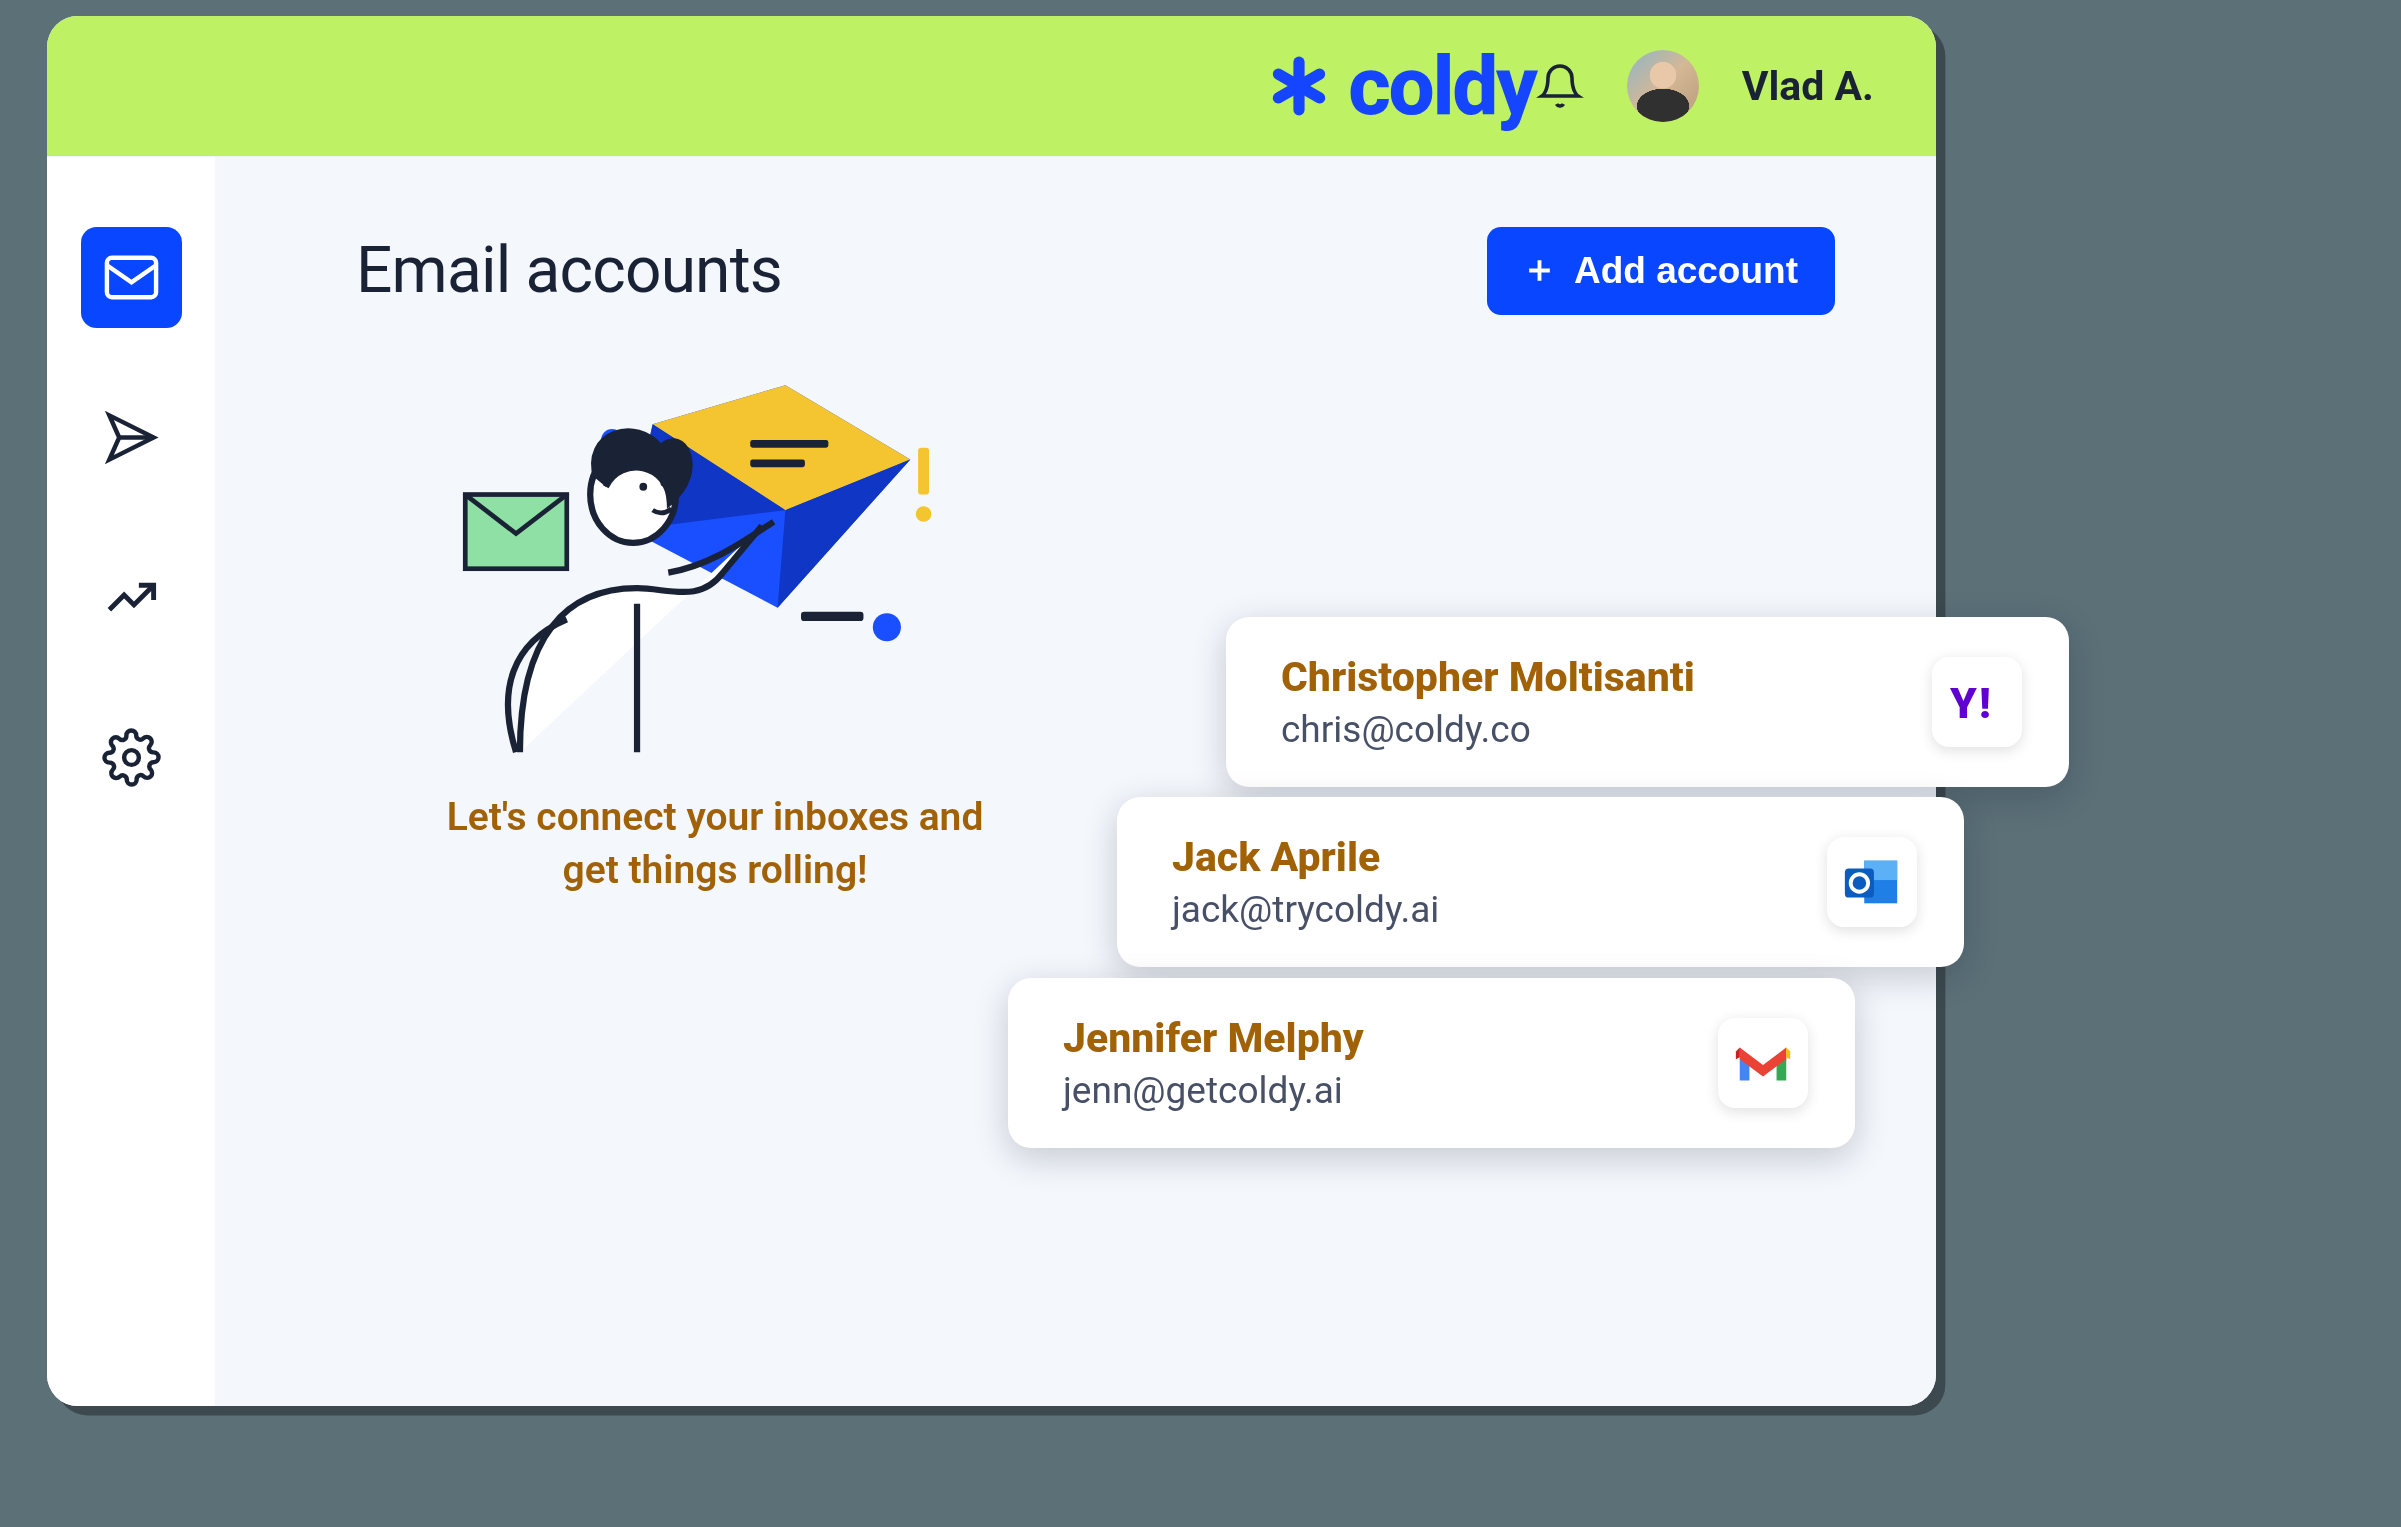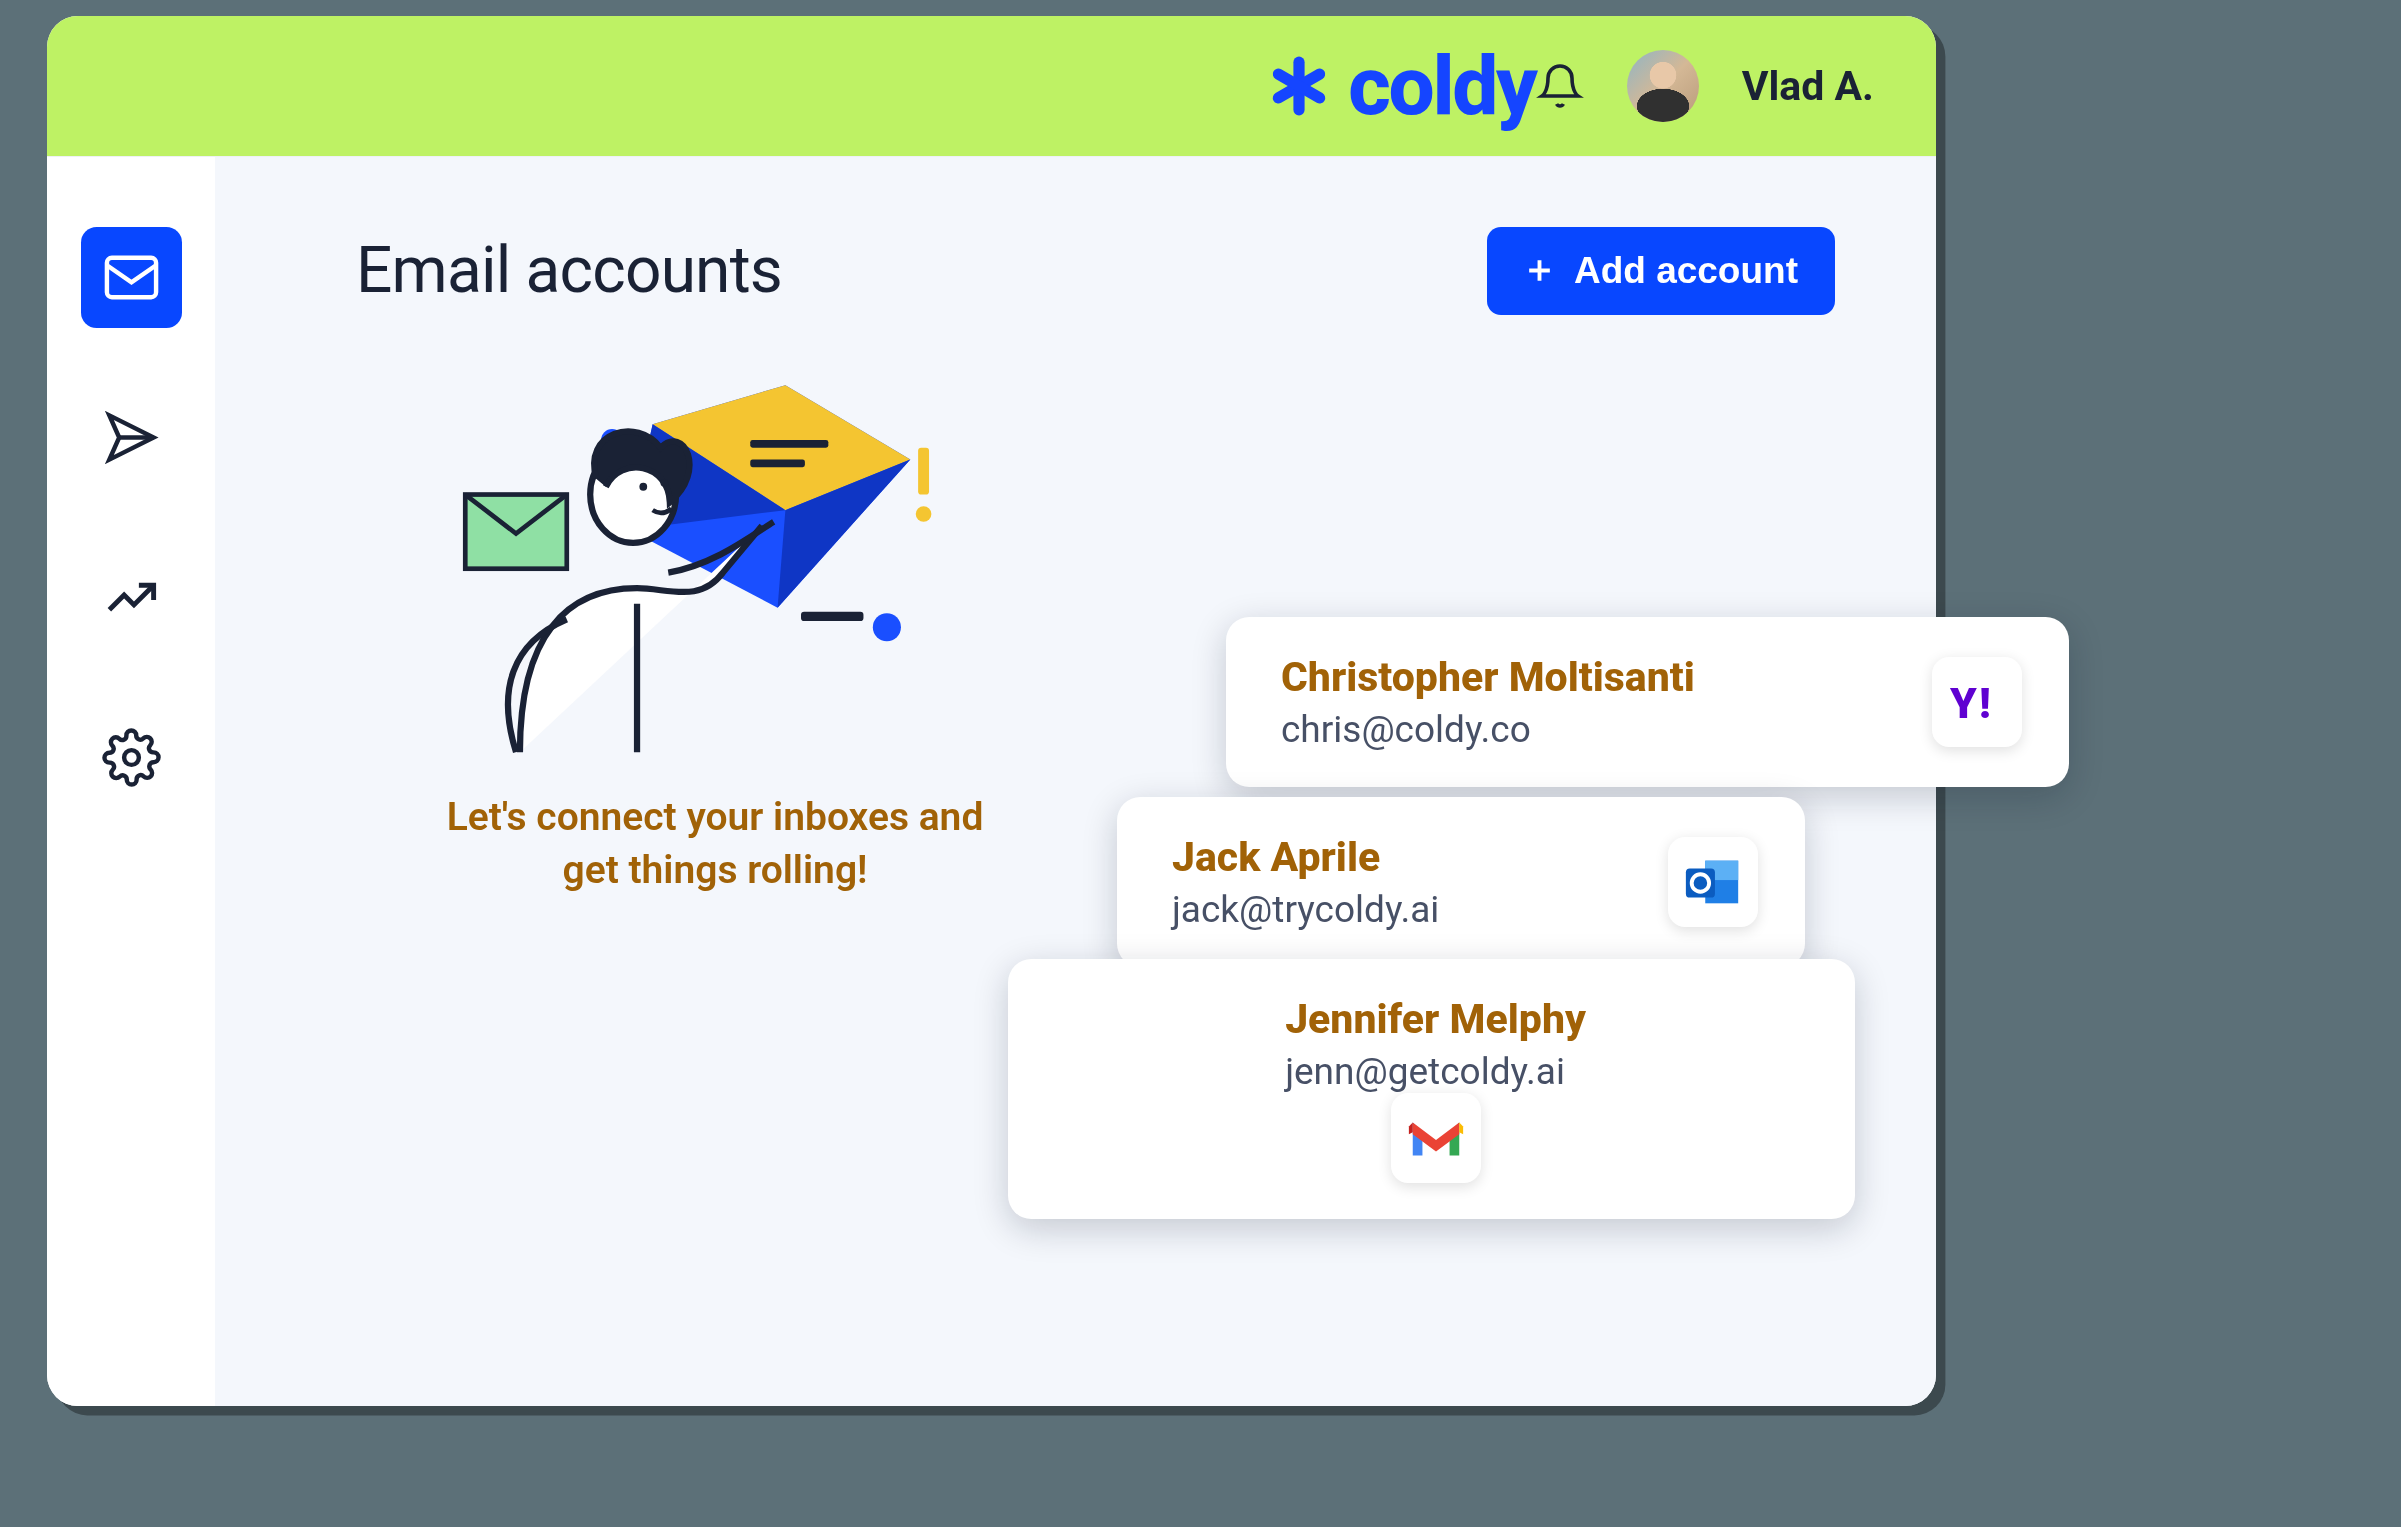--- a/index.html
+++ b/index.html
@@ -180,22 +180,22 @@
       background: #fff;
       border-radius: 23.4px;
       box-shadow: 0 9.4px 35px rgba(10, 20, 40, 0.20);
       padding: 36px 47px 36px 55px;
       display: flex;
       align-items: center;
       justify-content: space-between;
       cursor: pointer;
     }
     .card-0 { top: 0px;   left: 109px; width: 843px; z-index: 1; }
-    .card-1 { top: 180px; left: 0px;   width: 688px; z-index: 2; }
-    .card-2 { top: 342px; left: -109px; width: 847px; z-index: 3; flex-direction: column; }
+    .card-1 { top: 180px; left: 0px;   width: 847px; z-index: 2; }
+    .card-2 { top: 361px; left: -109px; width: 847px; z-index: 3; }
 
     .card-info { flex: 1; }
     .card-name {
       font-size: 41px;
       font-weight: 800;
       color: #a16207;
       margin-bottom: 7.8px;
     }
     .card-email {
       font-size: 37px;

